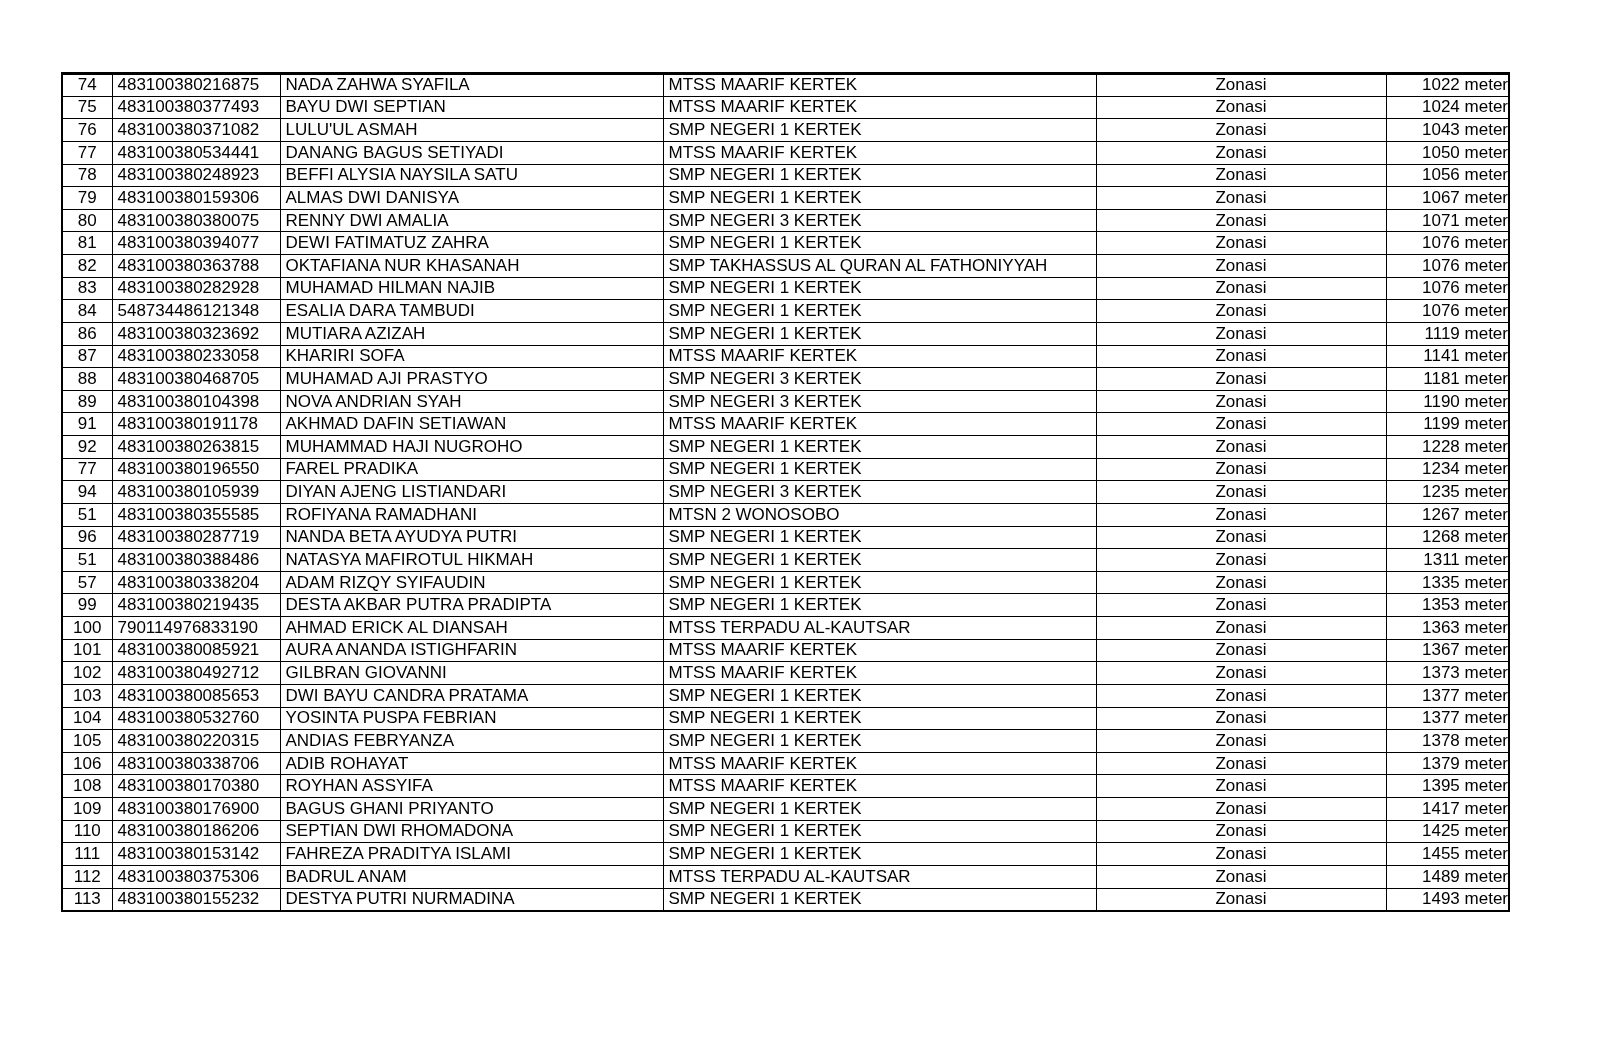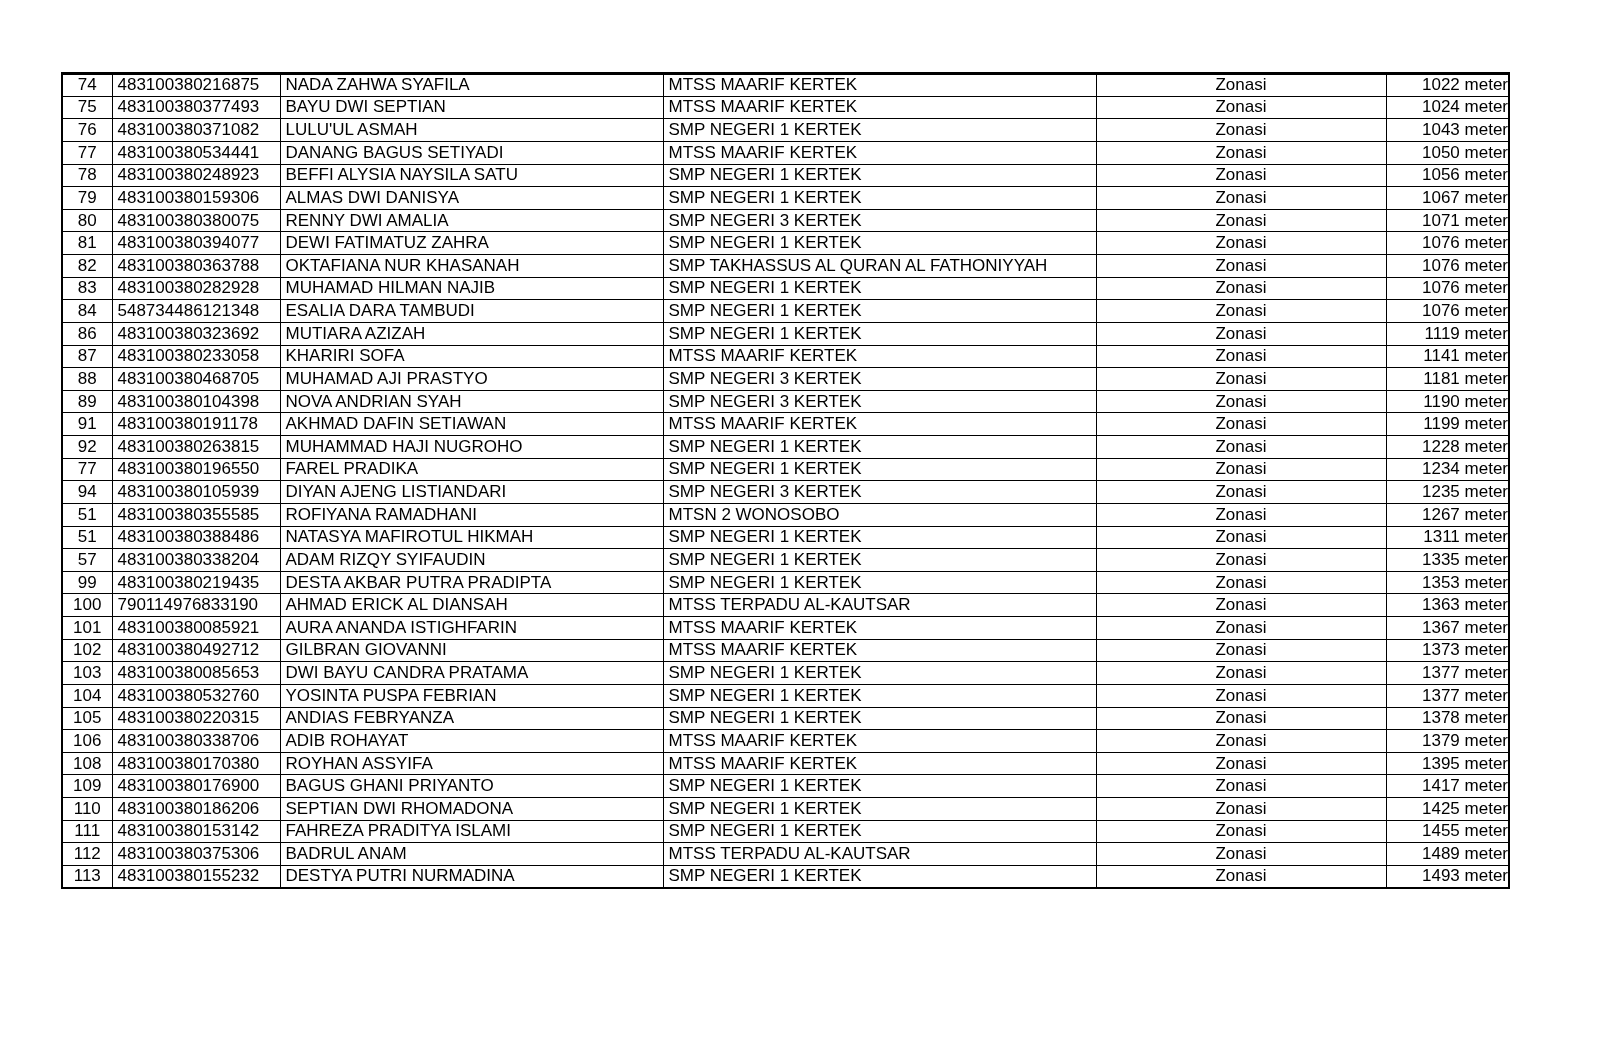--- a/index.html
+++ b/index.html
@@ -223,20 +223,28 @@
         </tr>
         <tr>
           <td class="al-center">51</td>
           <td class="al-left">483100380355585</td>
           <td class="al-left">ROFIYANA RAMADHANI</td>
           <td class="al-left">MTSN 2 WONOSOBO</td>
           <td class="al-center">Zonasi</td>
           <td class="al-right">1267 meter</td>
         </tr>
         <tr>
+          <td class="al-center">96</td>
+          <td class="al-left">483100380287719</td>
+          <td class="al-left">NANDA BETA AYUDYA PUTRI</td>
+          <td class="al-left">SMP NEGERI 1 KERTEK</td>
+          <td class="al-center">Zonasi</td>
+          <td class="al-right">1268 meter</td>
+        </tr>
+        <tr>
           <td class="al-center">51</td>
           <td class="al-left">483100380388486</td>
           <td class="al-left">NATASYA MAFIROTUL HIKMAH</td>
           <td class="al-left">SMP NEGERI 1 KERTEK</td>
           <td class="al-center">Zonasi</td>
           <td class="al-right">1311 meter</td>
         </tr>
         <tr>
           <td class="al-center">57</td>
           <td class="al-left">483100380338204</td>

